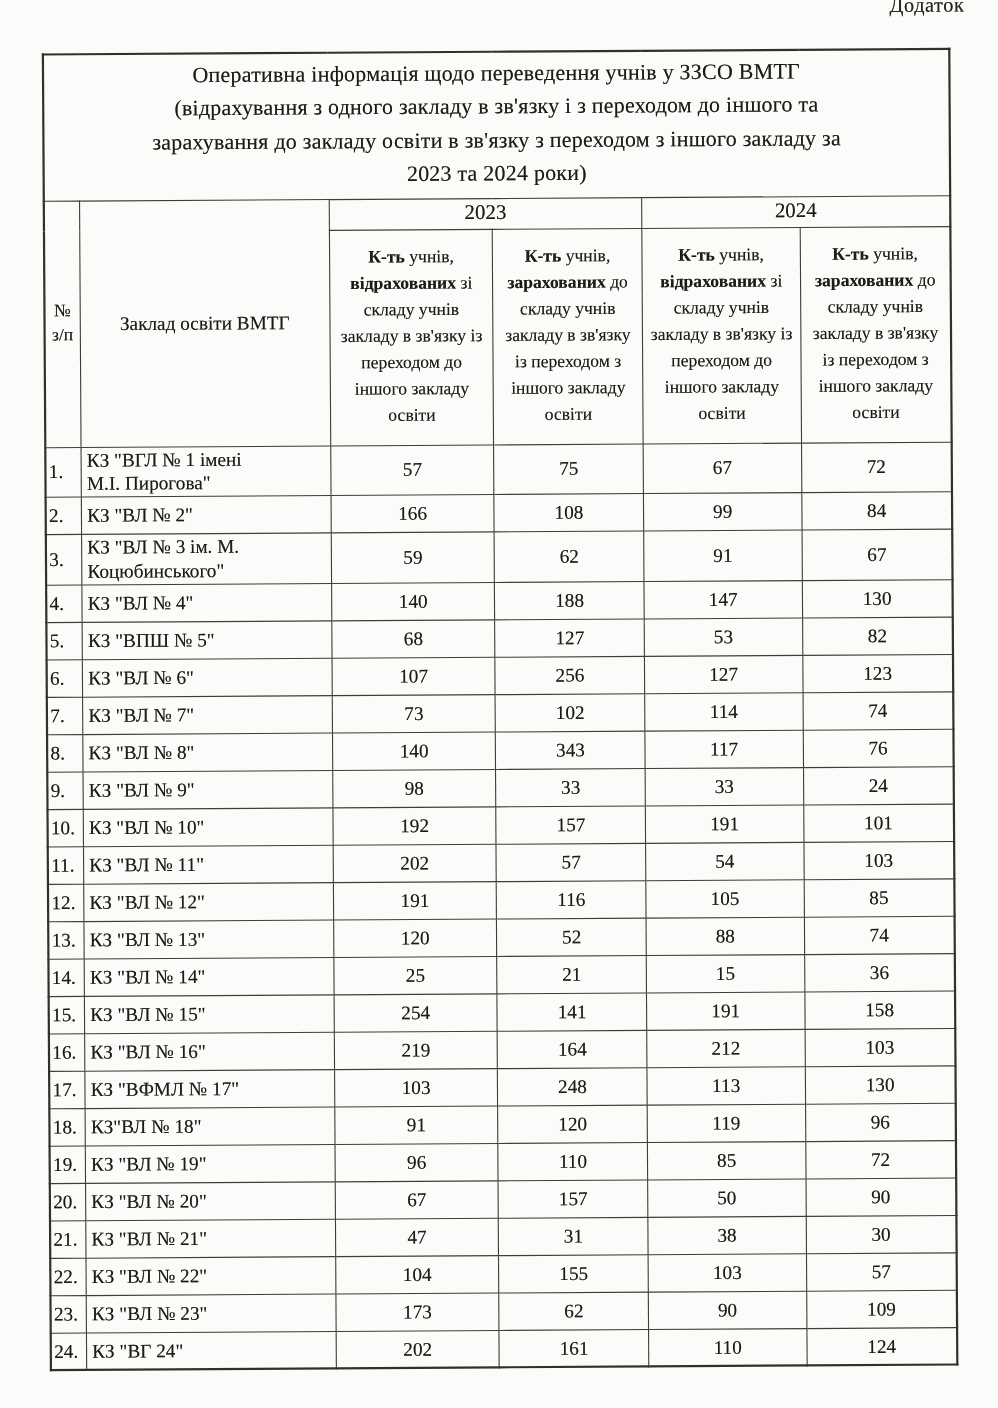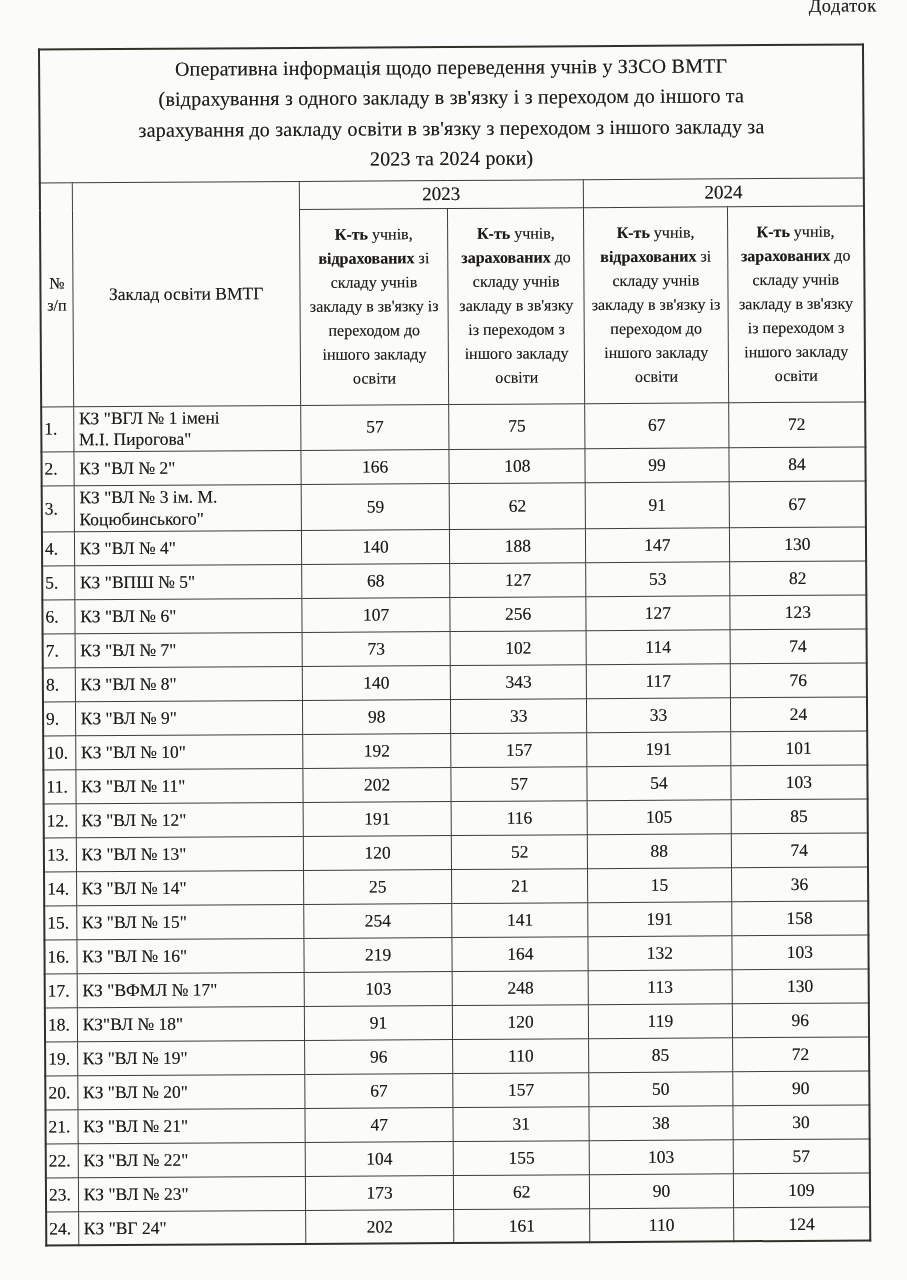--- a/index.html
+++ b/index.html
@@ -277,21 +277,21 @@
       <td class="c-val">141</td>
       <td class="c-val">191</td>
       <td class="c-val">158</td>
     </tr>
 
     <tr>
       <td class="c-num">16.</td>
       <td class="c-name">КЗ "ВЛ № 16"</td>
       <td class="c-val">219</td>
       <td class="c-val">164</td>
-      <td class="c-val">132</td>
+      <td class="c-val">212</td>
       <td class="c-val">103</td>
     </tr>
 
     <tr>
       <td class="c-num">17.</td>
       <td class="c-name">КЗ "ВФМЛ № 17"</td>
       <td class="c-val">103</td>
       <td class="c-val">248</td>
       <td class="c-val">113</td>
       <td class="c-val">130</td>

